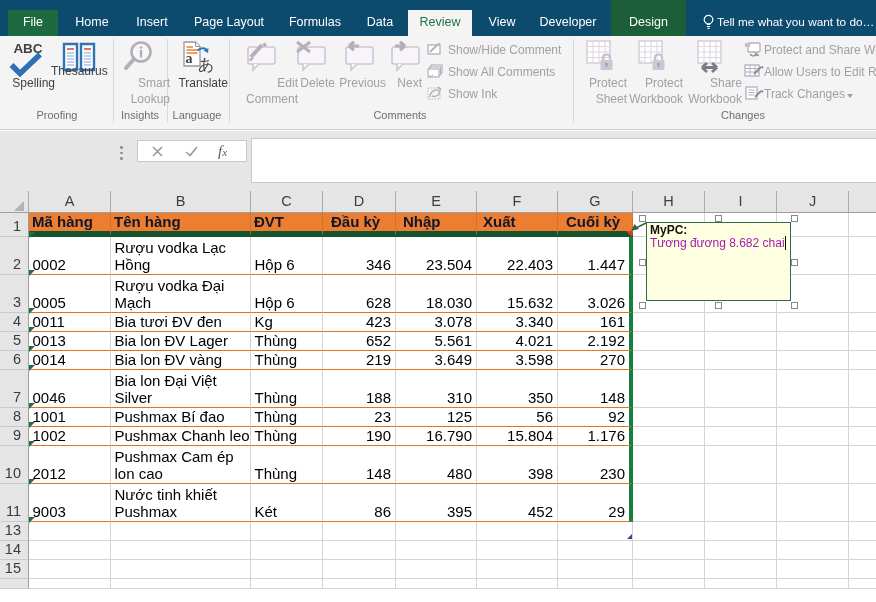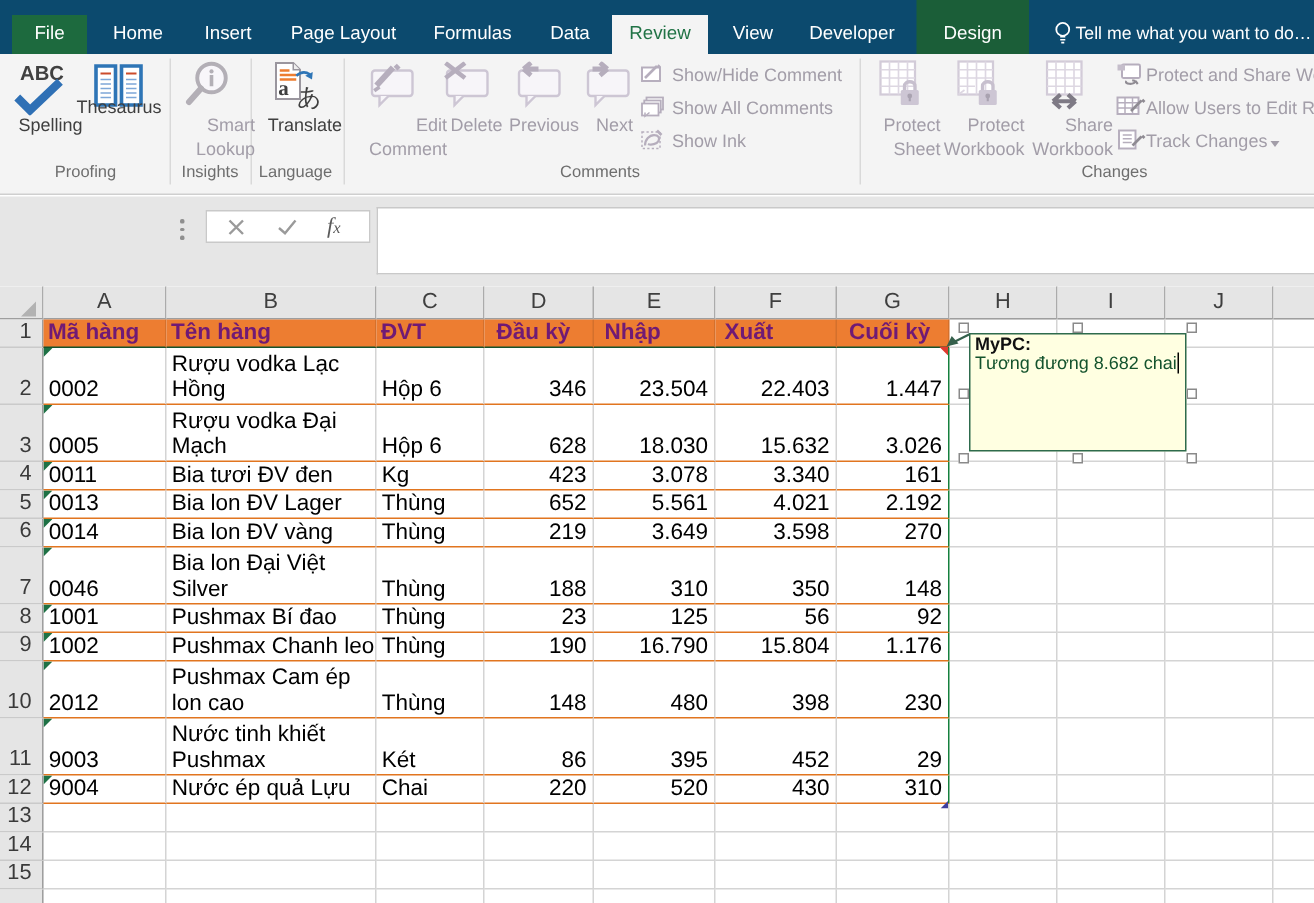--- a/index.html
+++ b/index.html
@@ -22,29 +22,29 @@
 #fbar { position:absolute; left:0; top:131px; width:876px; height:60px; background:#e6e6e6; }
 #namebox { position:absolute; left:5px; top:9px; width:103px; height:22px; background:#fff; border:1px solid #c9c9c9; font-size:12.5px; color:#333; line-height:20px; padding-left:7px; }
 #nbcaret { position:absolute; left:84px; top:8px; width:0; height:0; border-left:4px solid transparent; border-right:4px solid transparent; border-top:5px solid #737373; }
 #fxbox { position:absolute; left:137px; top:9px; width:110px; height:22px; background:#fff; border:1px solid #c9c9c9; }
 #finput { position:absolute; left:251px; top:7px; width:625px; height:45px; background:#fff; border:1px solid #c9c9c9; border-right:none; }
 #sheet { position:absolute; left:0; top:191px; width:876px; height:411px; background:#fff; }
 table { border-collapse:separate; border-spacing:0; table-layout:fixed; width:876px; }
 td { box-sizing:border-box; font-size:15px; color:#000; vertical-align:bottom; overflow:hidden; white-space:nowrap; border-right:1px solid #d4d4d4; border-bottom:1px solid #d4d4d4; padding:0 0 1px 0; line-height:17px; }
 td.rh { background:#e5e5e5; border-right:1px solid #9e9e9e; border-bottom:1px solid #cacaca; text-align:right; padding-right:7px; color:#3a3a3a; font-size:14.5px; }
 tr.ch td { background:#e5e5e5; border-right:1px solid #ababab; border-bottom:1px solid #9e9e9e; text-align:center; vertical-align:middle; color:#3f3f3f; font-size:14.5px; padding:0; }
-td.hd { background:#ED7D31; color:#701a75; font-weight:bold; border-bottom:1px solid #14532d; border-right:1px solid rgba(0,0,0,0.10); padding-left:3px; }
+td.hd { background:#ED7D31; color:#0f172a; font-weight:bold; border-bottom:6px solid #14532d; border-right:1px solid rgba(0,0,0,0.10); padding-left:3px; }
 td.tx { padding-left:3.5px; }
 td.num { text-align:right; padding-right:4px; }
 td.ob { border-bottom:1px solid #e1751f; }
-td.orr { border-right:1px solid #15803d; }
+td.orr { border-right:4px solid #15803d; }
 .tri { position:absolute; }
 #cmt { position:absolute; left:646px; top:222px; width:145px; height:79px; background:#FFFFE1; border:1.5px solid #2e6b4d; padding:0 0 0 3px; line-height:12.5px; }
 #cmt b { font-size:12px; color:#111; }
-#cmt div { font-size:12px; color:#14532d; }
+#cmt div { font-size:12px; color:#a21caf; }
 .hndl { position:absolute; width:7px; height:7px; background:#fff; border:1px solid #8a8a8a; }
 </style>
 </head>
 <body>
 <div id="tabbar">
   <div id="tab-design-bg"></div>
   <div class="tab" id="tab-file">File</div>
   <div class="tab" style="left:64px;width:56px;">Home</div>
   <div class="tab" style="left:128px;width:48px;">Insert</div>
   <div class="tab" style="left:186px;width:86px;">Page Layout</div>
@@ -405,34 +405,20 @@
           <td class="num ob">86</td>
           <td class="num ob">395</td>
           <td class="num ob">452</td>
           <td class="num ob orr">29</td>
           <td></td>
           <td></td>
           <td></td>
           <td></td>
         </tr>
 <tr style="height:19px;">
-          <td class="rh">12</td>
-          <td class="tx ob">9004</td>
-          <td class="tx ob">Nước ép quả Lựu</td>
-          <td class="tx ob">Chai</td>
-          <td class="num ob">220</td>
-          <td class="num ob">520</td>
-          <td class="num ob">430</td>
-          <td class="num ob orr">310</td>
-          <td></td>
-          <td></td>
-          <td></td>
-          <td></td>
-        </tr>
-<tr style="height:19px;">
           <td class="rh">13</td>
           <td></td>
           <td></td>
           <td></td>
           <td></td>
           <td></td>
           <td></td>
           <td></td>
           <td></td>
           <td></td>

